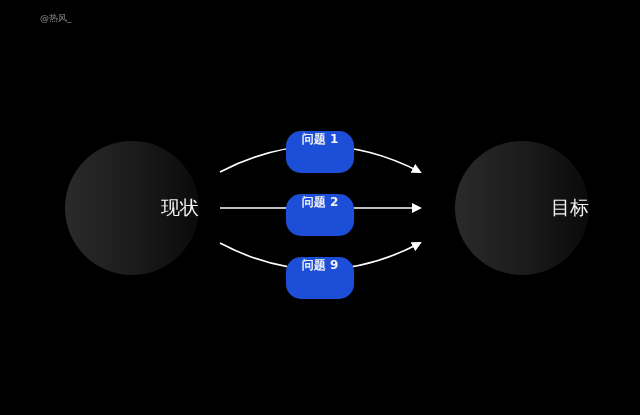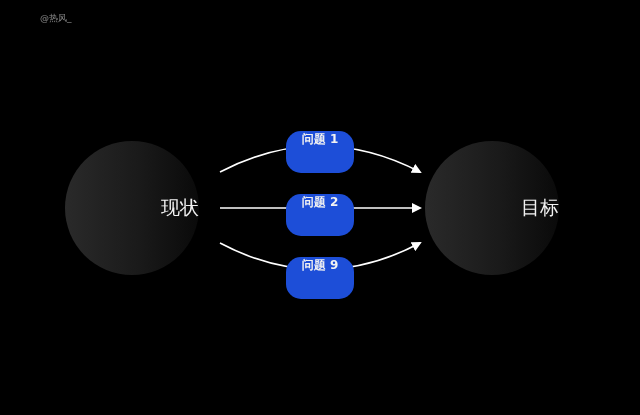--- a/index.html
+++ b/index.html
@@ -2,21 +2,21 @@
 <html><head>
 <meta charset="utf-8">
 <style>
   html, body { margin:0; padding:0; background:#000; }
   body { width:640px; height:415px; position:relative; overflow:hidden; font-family:"DejaVu Sans", sans-serif; }
   .watermark { position:absolute; left:40px; top:12px; font-size:9px; color:#8a8a8a; }
   .circle { position:absolute; width:134px; height:134px; border-radius:50%;
     background: linear-gradient(90deg, #2a2a2a 0%, #1a1a1a 55%, #0a0a0a 100%);
     display:flex; align-items:center; justify-content:flex-end; color:#f2f2f2; font-size:19px; }
   #c-left { left:65px; top:141px; }
-  #c-right { left:425px; top:141px; }
+  #c-right { left:455px; top:141px; }
   svg.arrows { position:absolute; left:0; top:0; }
   .pill { position:absolute; width:68px; height:42px; border-radius:15px; background:#1d4ed8;
     color:#f2f2f2; font-size:12px; font-weight:bold; display:flex; align-items:flex-start; justify-content:center; }
   #p1 { left:286px; top:131px; }
   #p2 { left:286px; top:194px; }
   #p3 { left:286px; top:257px; }
 </style>
 </head>
 <body>
 

